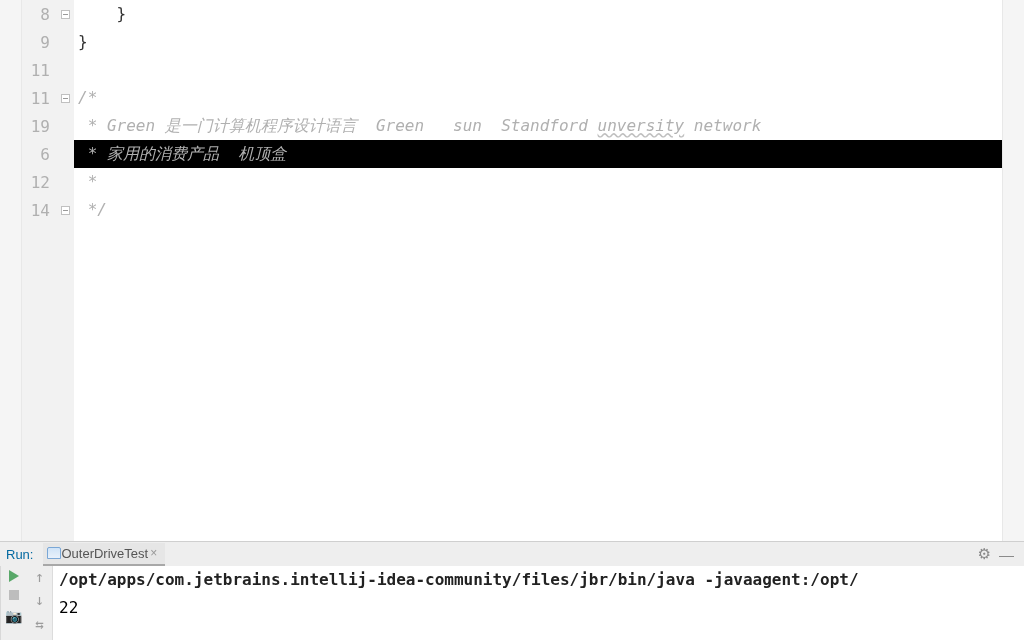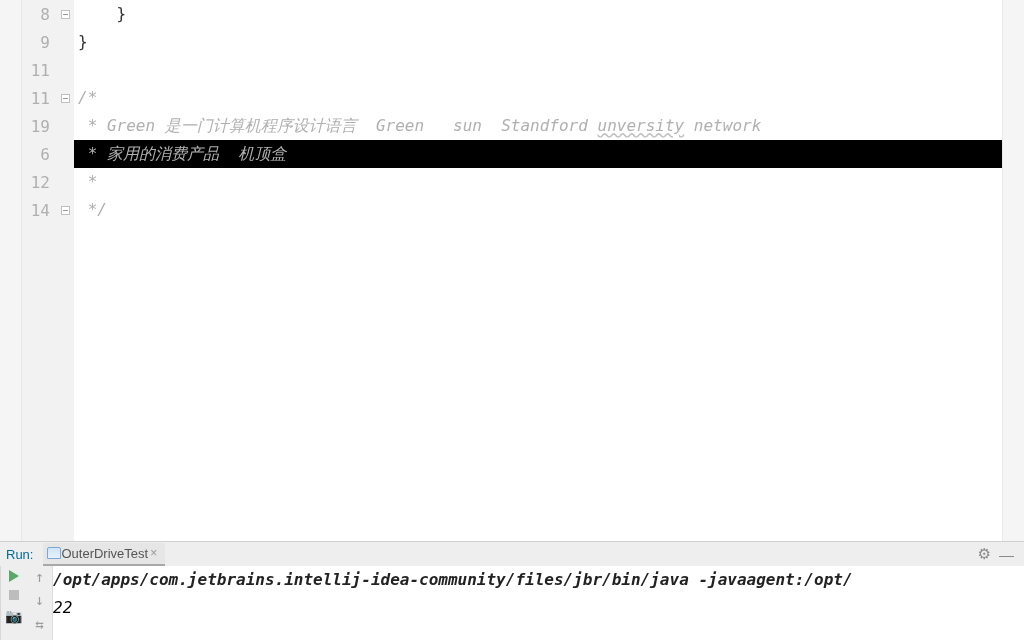--- a/index.html
+++ b/index.html
@@ -160,22 +160,22 @@
 .console {
   flex: 1;
   background: #fff;
   font-family: "Menlo","Consolas","DejaVu Sans Mono",monospace;
   font-size: 16px;
   overflow: hidden;
 }
 .console-line {
   height: 28px;
   line-height: 28px;
+  padding-left: 6px;
   white-space: pre;
-  font-style: italic;
 }
 .console-line.bold { font-weight: bold; color: #222; }
 .right-edge {
   width: 22px;
   background: #f5f5f5;
   border-left: 1px solid #e8e8e8;
 }
 .editor-wrap { display:flex; flex:1; overflow:hidden; }
 </style>
 </head>

